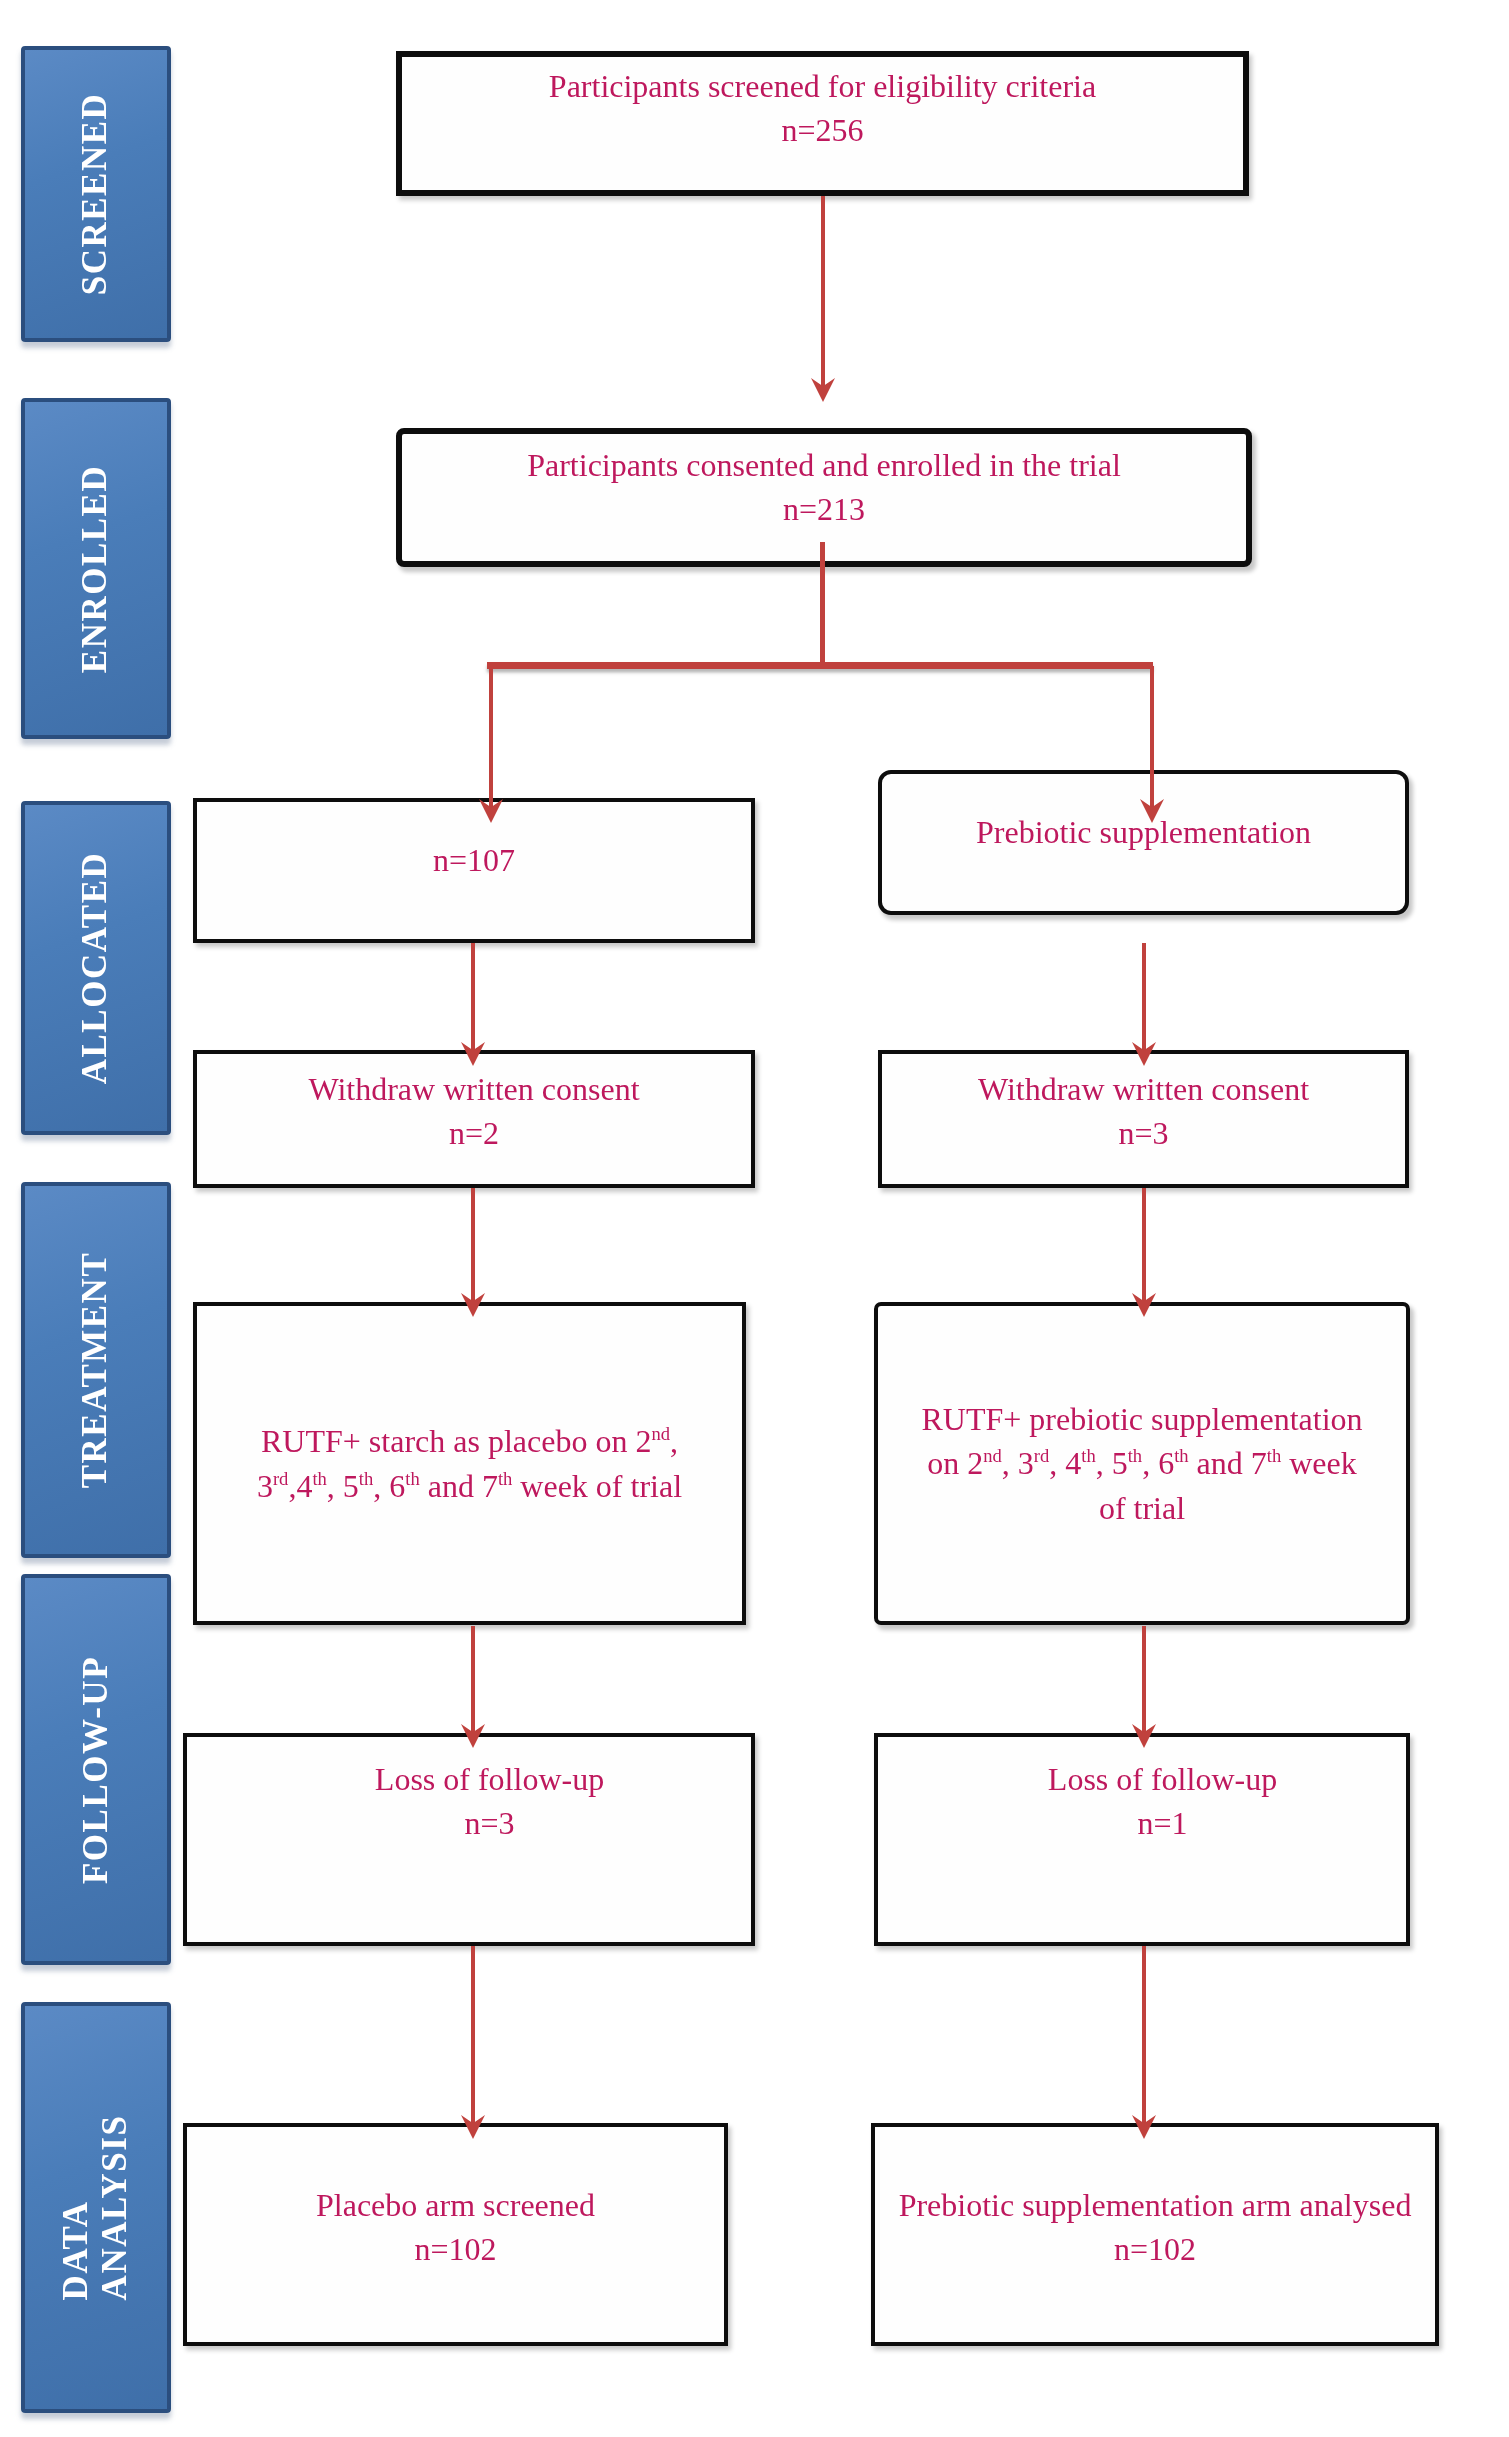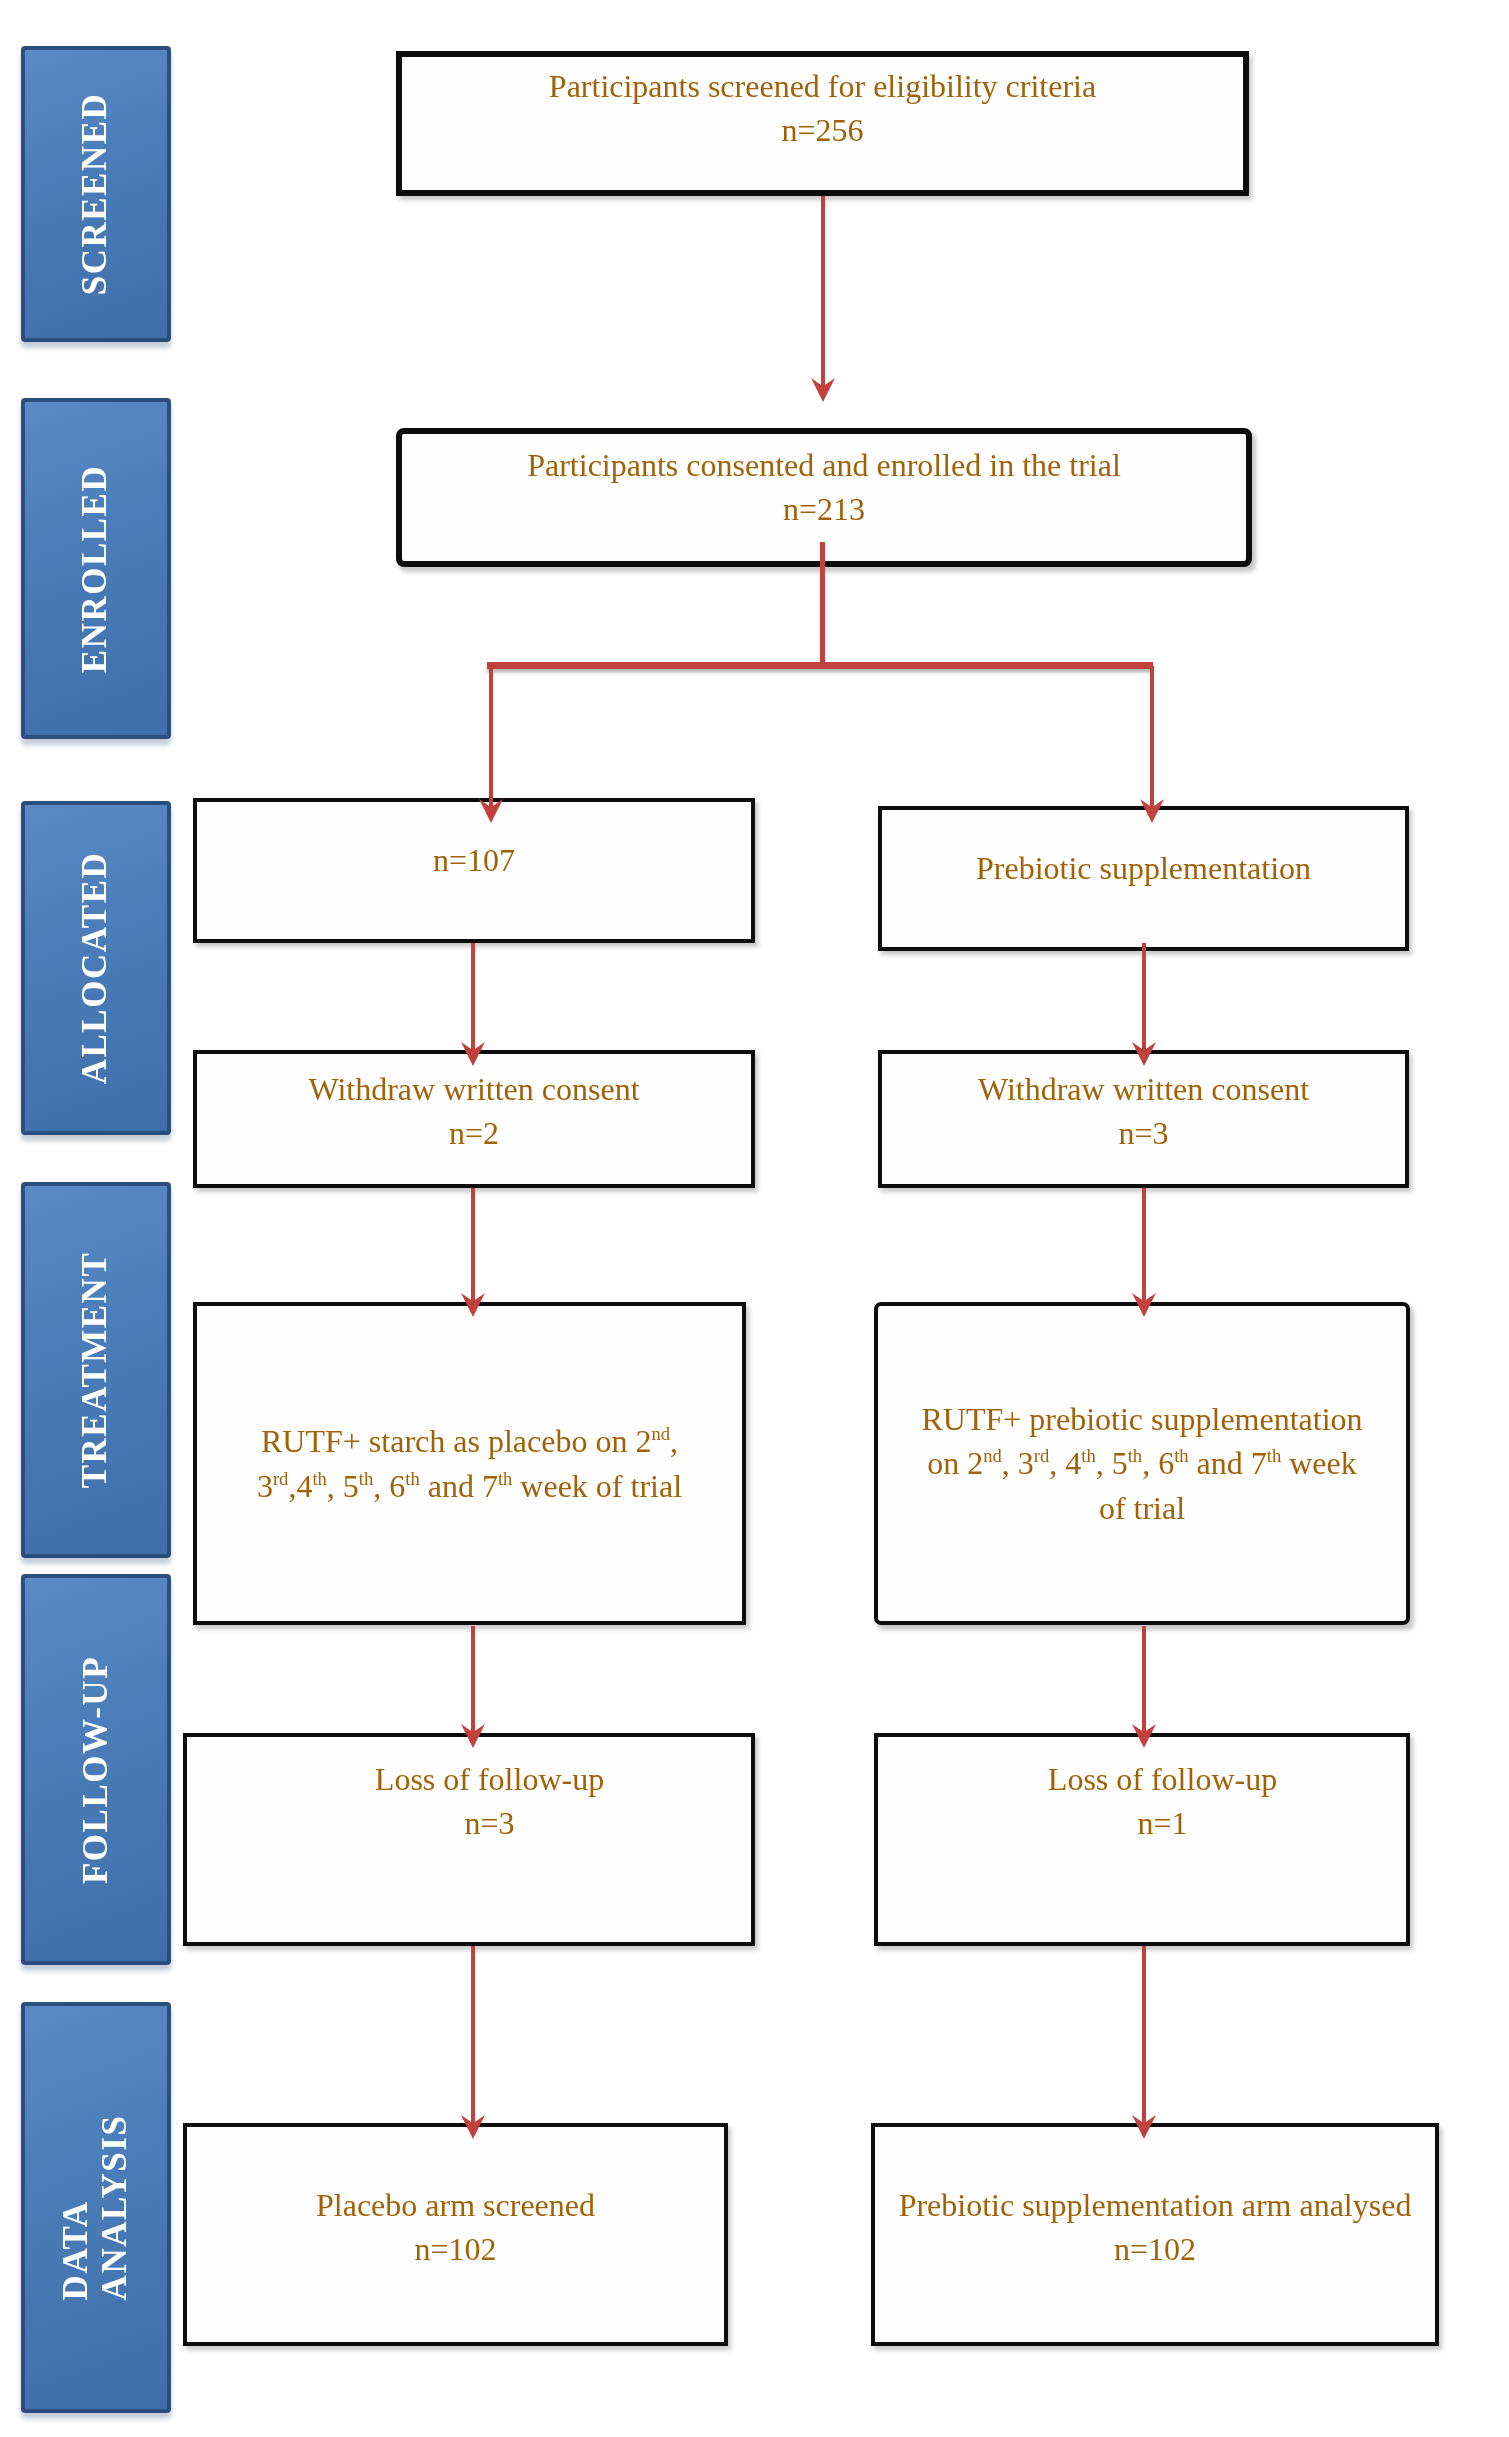--- a/index.html
+++ b/index.html
@@ -46,21 +46,21 @@
     border:4.6px solid var(--box-border,#0d0d0d);
     box-shadow:3.1px 4.1px 4.6px rgba(0,0,0,0.22);
     display:flex;align-items:center;justify-content:center;
     z-index:2;
     text-align:center;
   }
   .flow-box--heavy{border-width:6.2px;}
   .box-text{
     font-size:32px;
     line-height:1.38;
-    color:#a16207;
+    color:#be185d;
     width:100%;
   }
   .box-label{margin:0 auto;}
   .box-label sup{font-size:0.58em;line-height:0;text-align:center;}
   .pad-b-60{padding-bottom:31px;}
   .pad-b-40{padding-bottom:20.6px;}
   .pad-b-150{padding-bottom:77px;margin-left:41px;}
   .pad-b-30{padding-bottom:15.4px;}
   .w-880{max-width:452px;}
   .w-900{max-width:463px;}
@@ -117,21 +117,21 @@
       <div class="box-n">n=213</div>
     </div>
   </div>
 
   <div class="flow-box" style="left:193px;top:798px;width:562px;height:145px;">
     <div class="box-text pad-b-40">
       <div class="box-n">n=107</div>
     </div>
   </div>
 
-  <div class="flow-box" style="left:878px;top:806px;width:531px;height:145px;">
+  <div class="flow-box" style="left:878px;top:770px;width:531px;height:145px;border-radius:13px;">
     <div class="box-text pad-b-40">
       <div class="box-label">Prebiotic supplementation</div>
     </div>
   </div>
 
   <div class="flow-box" style="left:193px;top:1050px;width:562px;height:138px;">
     <div class="box-text pad-b-30">
       <div class="box-label">Withdraw written consent</div>
       <div class="box-n">n=2</div>
     </div>

